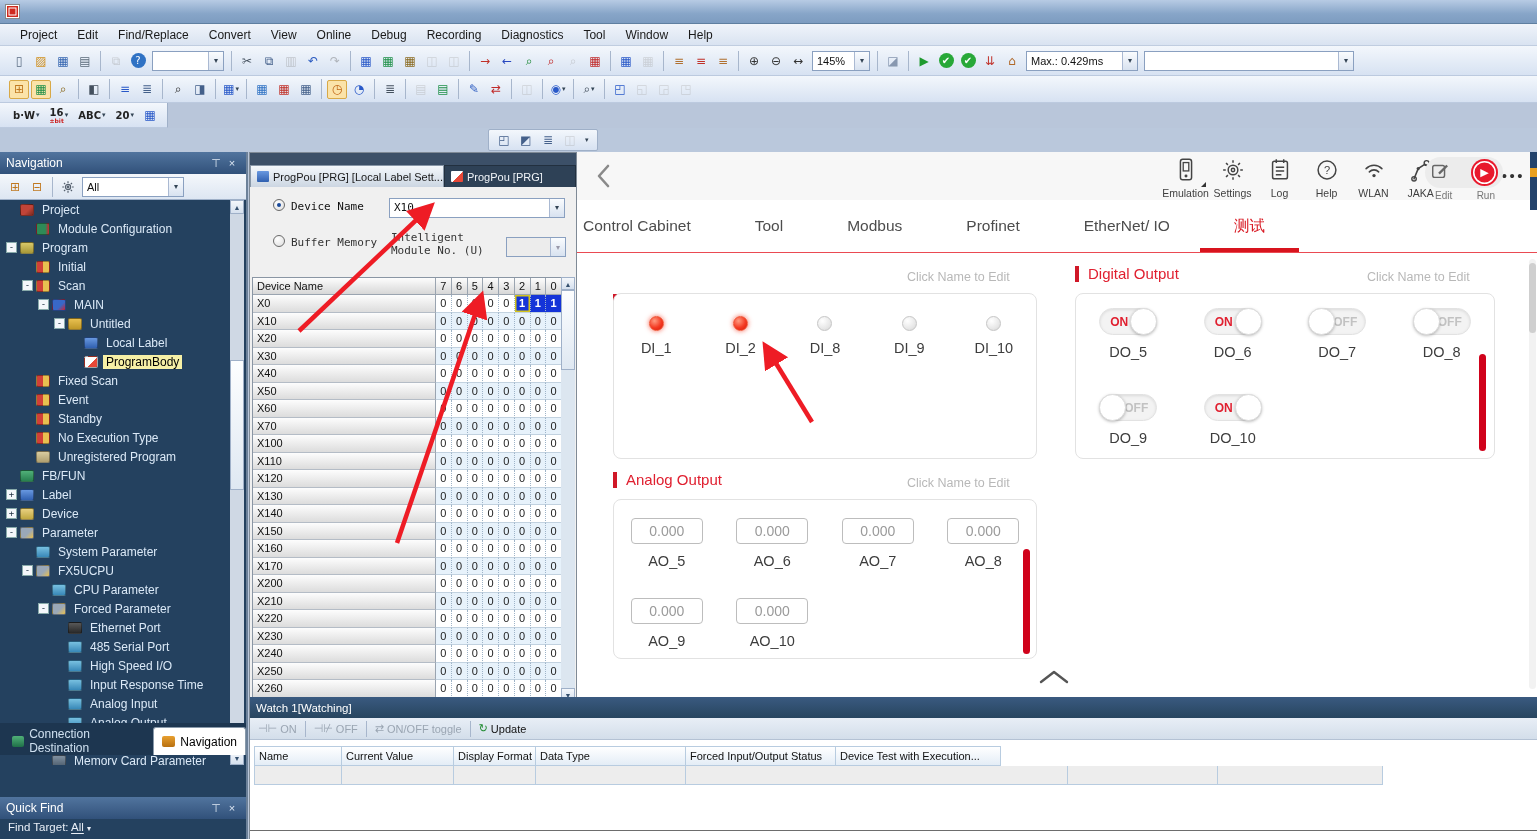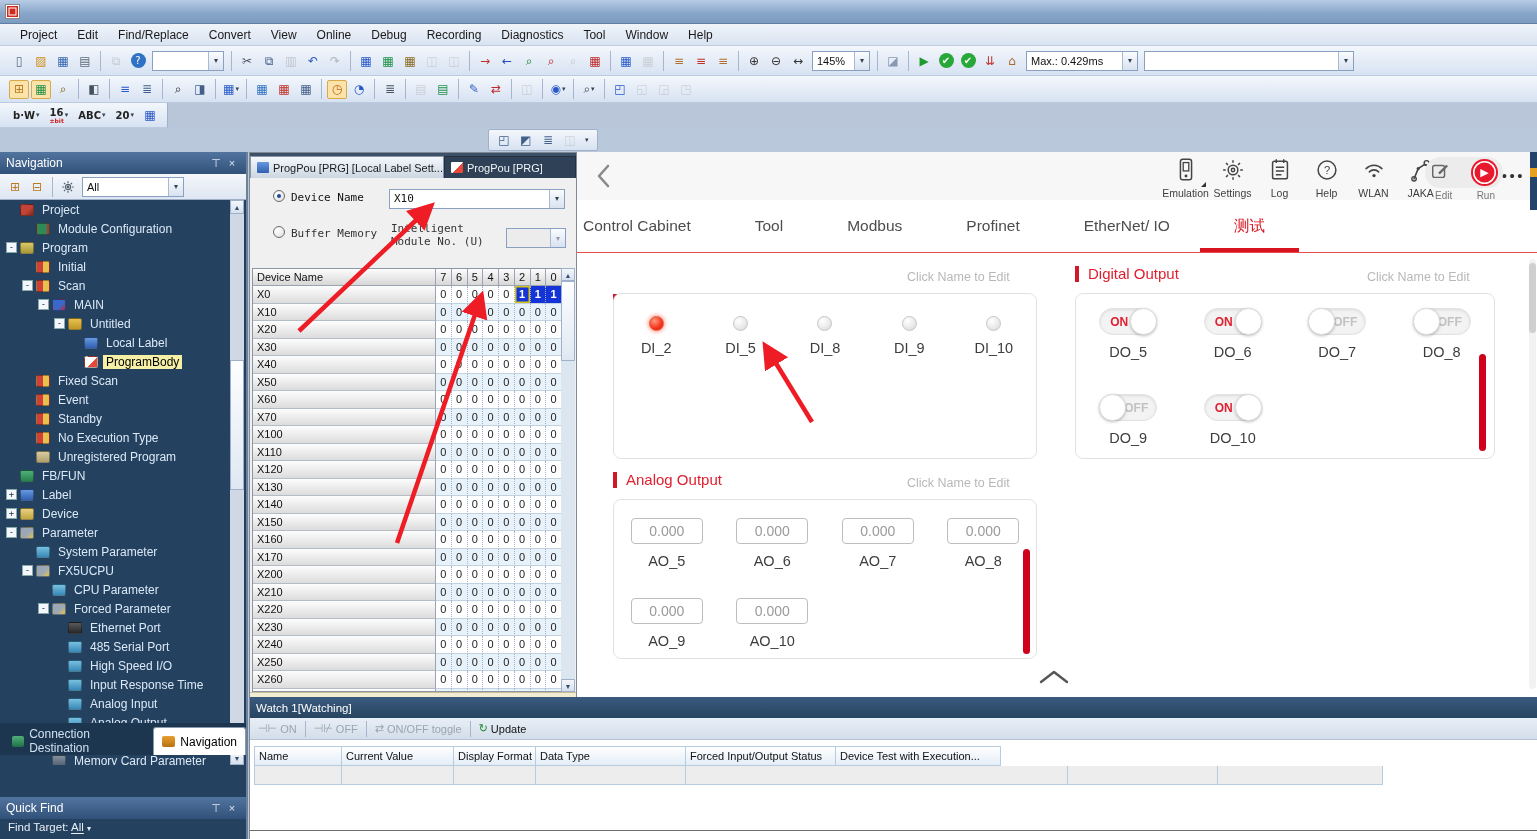--- a/index.html
+++ b/index.html
@@ -68,21 +68,21 @@
   .nbt{height:28px;display:flex;align-items:center;font-size:12px;padding:0 8px;color:#cfe0f0;}
   .nbt .nbti{width:13px;height:11px;margin-right:5px;border-radius:2px;}
   .nbt.active{background:#fff;color:#000;border:1px solid #8899aa;border-bottom:none;border-radius:3px 3px 0 0;}
   .qf{position:absolute;left:0;top:797px;width:248px;height:42px;background:#24415f;border-right:2px solid #6c8199;}
   .qf-body{height:18px;color:#e8eef6;font-size:11.5px;padding:2px 8px;}
   .qf-body u{text-underline-offset:2px;}
 
   
   .editor{position:absolute;left:249px;top:152px;width:328px;height:545px;background:#f0f0f0;
     border:1px solid #7f8a96;}
-  .dtabs{height:25px;background:#3c5068;display:flex;align-items:flex-end;overflow:hidden;}
+  .dtabs{height:34px;background:#3c5068;display:flex;align-items:flex-end;overflow:hidden;}
   .dtab{height:22px;display:flex;align-items:center;font-size:11px;padding:0 6px;white-space:nowrap;flex:none;}
   .dtab.light{background:linear-gradient(#f4f8fc,#ccd6e2);color:#1a1a1a;border:1px solid #8897a8;border-bottom:none;width:194px;}
   .dtab.dark{background:#2e4156;color:#f0f4f8;border:1px solid #22303f;border-bottom:none;flex:1;}
   .dtab .tico{width:12px;height:11px;margin-right:4px;flex:none;border-radius:1px;}
   .dtab .tclose{margin-left:auto;color:#555;font-size:10px;padding-left:6px;}
   .mon-body{position:relative;height:522px;background:#f0f0f0;}
   .rad{width:12px;height:12px;border-radius:50%;border:1px solid #6a6a6a;
     background:radial-gradient(circle at 35% 30%,#fff,#dcdcdc);position:absolute;}
   .rad.sel::after{content:"";position:absolute;left:3px;top:3px;width:4px;height:4px;border-radius:50%;background:#1a4a9a;}
   .mlab{position:absolute;font-family:"DejaVu Sans Mono",monospace;font-size:11px;color:#111;}
@@ -1140,25 +1140,25 @@
 
       <div class="sec-t" style="left:36px;top:12px;margin-top:28px;">
         <span class="bar"></span>
           <span>Digital Input</span>
       </div>
       <span class="sec-hint" style="left:330px;top:17px;">Click Name to Edit</span>
       <div class="card" style="left:36px;top:40px;width:424px;height:166px;">
         <div class="grid" id="di-grid">
             <div class="cell di-cell">
               <span class="led on"></span>
+              <span class="nm">DI_1</span>
+            </div>
+            <div class="cell di-cell">
+              <span class="led on"></span>
               <span class="nm">DI_2</span>
-            </div>
-            <div class="cell di-cell">
-              <span class="led off"></span>
-              <span class="nm">DI_5</span>
             </div>
             <div class="cell di-cell">
               <span class="led off"></span>
               <span class="nm">DI_8</span>
             </div>
             <div class="cell di-cell">
               <span class="led off"></span>
               <span class="nm">DI_9</span>
             </div>
             <div class="cell di-cell">

